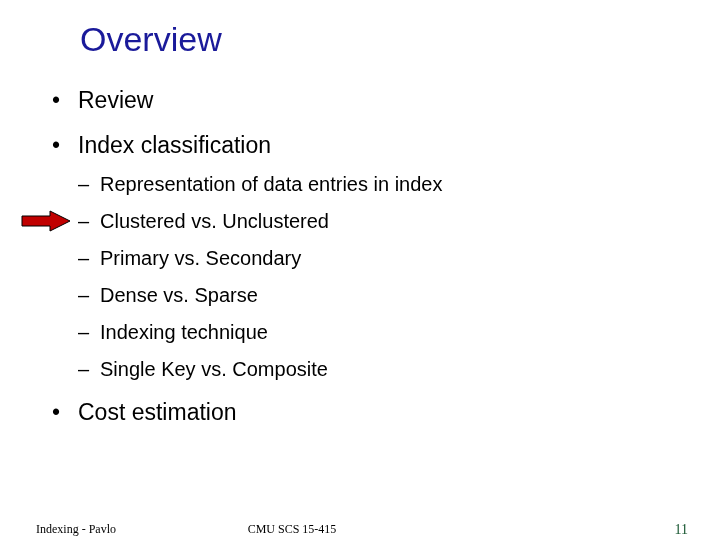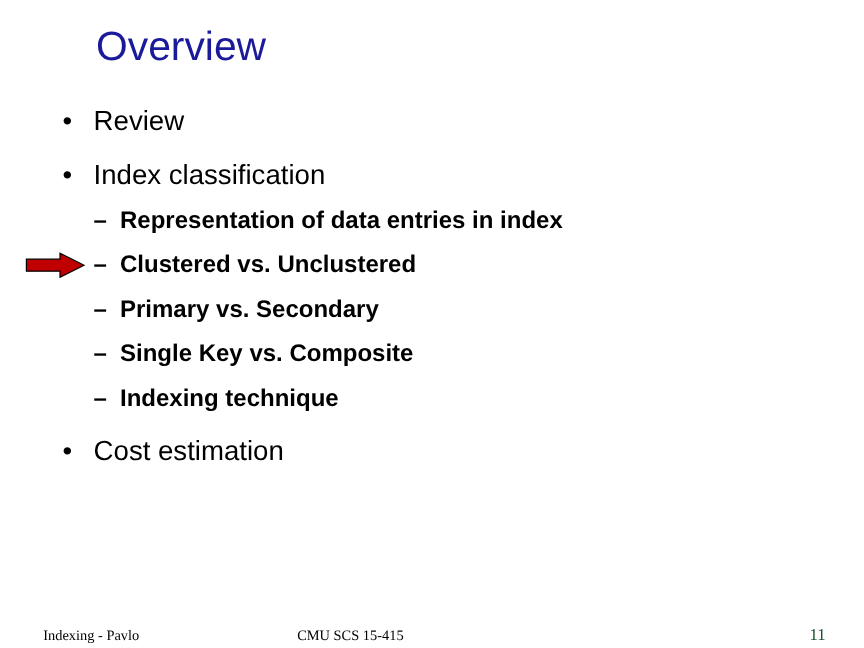--- a/index.html
+++ b/index.html
@@ -3,21 +3,21 @@
 <meta charset="utf-8">
 <style>
   * { margin: 0; padding: 0; box-sizing: border-box; }
   html, body { width: 720px; height: 540px; background: #fff; font-family: Verdana, Geneva, sans-serif; color: #000; }
   .slide { position: relative; width: 720px; height: 540px; padding: 20px 0 0 0; }
   .title { font-size: 34px; color: #1a1a9a; padding-left: 80px; margin-bottom: 28px; font-weight: 400; }
   .content { padding-left: 52px; }
   ul.lvl1 { list-style: none; }
   ul.lvl1 > li { font-size: 23px; margin-bottom: 18px; position: relative; padding-left: 26px; }
   ul.lvl1 > li::before { content: "•"; position: absolute; left: 0; top: 0; }
-  ul.lvl2 { list-style: none; margin-top: 14px; font-weight: bold; }
+  ul.lvl2 { list-style: none; margin-top: 14px; }
   ul.lvl2 > li { font-size: 20px; margin-bottom: 14px; position: relative; padding-left: 22px; }
   ul.lvl2 > li::before { content: "–"; position: absolute; left: 0; top: 0; }
   .arrow { position: absolute; left: 20px; top: 210px; }
   .footer { position: absolute; bottom: 18px; left: 0; width: 720px; font-size: 12px; font-family: "Times New Roman", Times, serif; }
   .footer .left { position: absolute; left: 36px; }
   .footer .center { position: absolute; left: 0; width: 584px; text-align: center; }
   .footer .right { position: absolute; right: 32px; color: #14532d; font-size: 14px; }
 </style>
 </head>
 <body>
@@ -32,22 +32,23 @@
 
   <div class="content">
     <ul class="lvl1">
       <li><span>Review</span></li>
       <li>
         <span>Index classification</span>
         <ul class="lvl2">
           <li><span>Representation of data entries in index</span></li>
           <li><span>Clustered vs. Unclustered</span></li>
           <li><span>Primary vs. Secondary</span></li>
+          <li><span>Dense vs. Sparse</span></li>
+          <li><span>Indexing technique</span></li>
           <li><span>Single Key vs. Composite</span></li>
-          <li><span>Indexing technique</span></li>
         </ul>
       </li>
       <li><span>Cost estimation</span></li>
     </ul>
   </div>
 
   <div class="footer">
     <span class="left">Indexing - Pavlo</span>
     <span class="center">CMU SCS 15-415</span>
     <span class="right">11</span>

